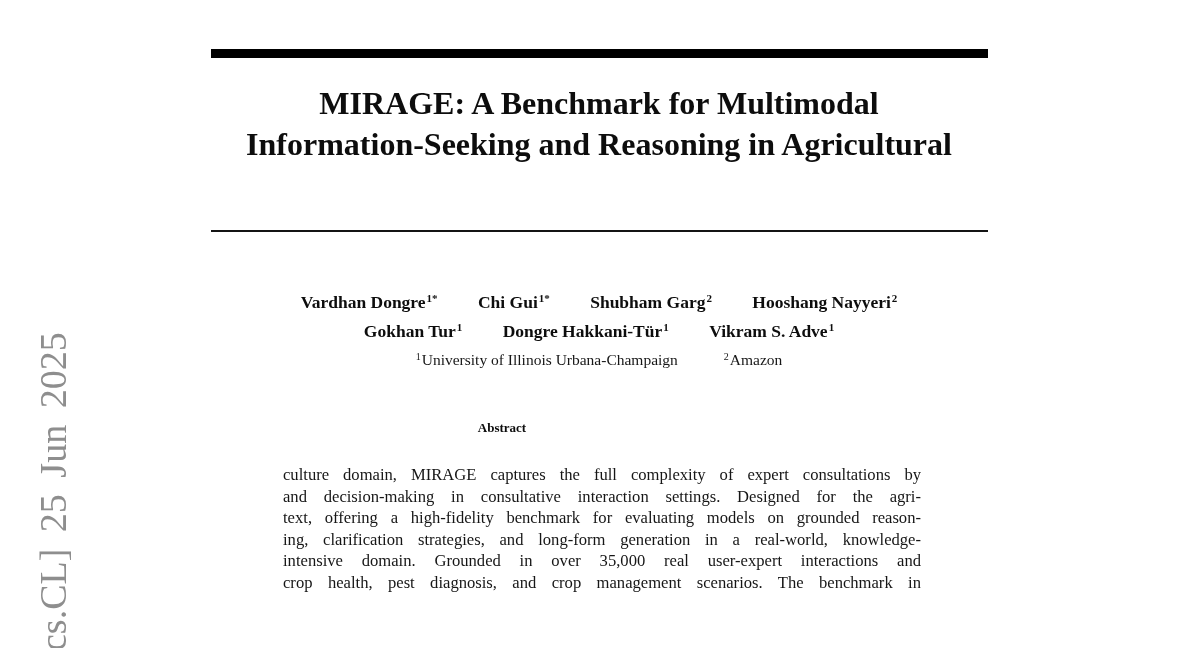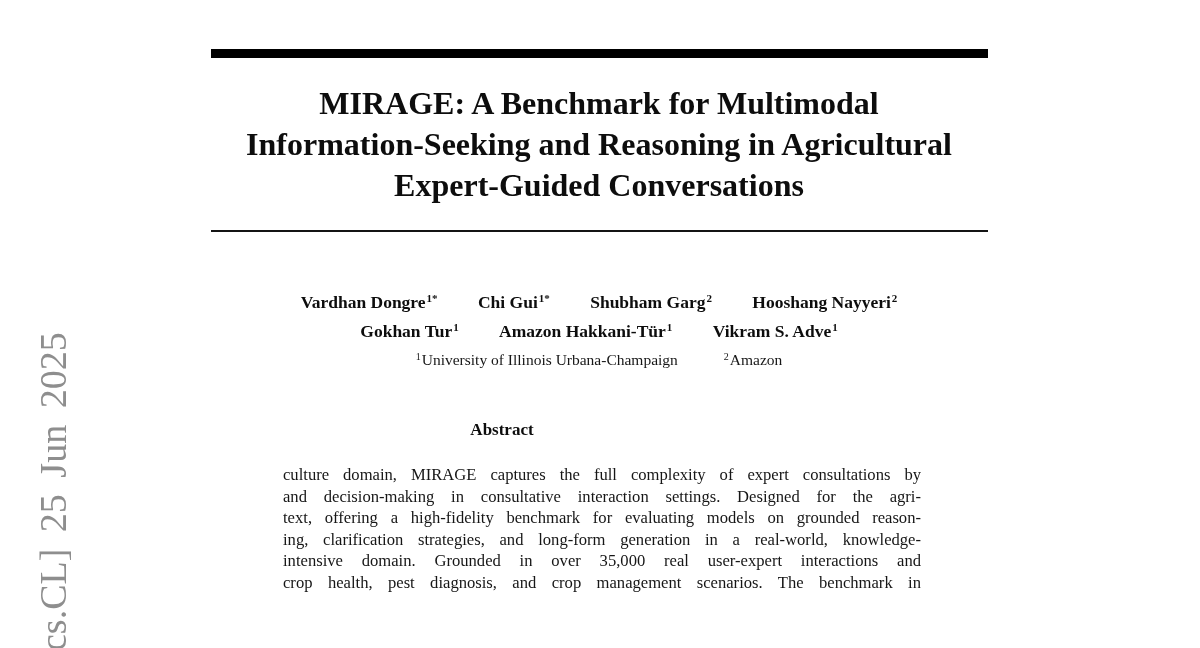--- a/index.html
+++ b/index.html
@@ -71,21 +71,21 @@
     vertical-align: 5px;
     margin-right: 1px;
   }
 
   .abstract-heading {
     position: absolute;
     left: 0; top: 420px;
     width: 1004px;
     text-align: center;
     font-weight: bold;
-    font-size: 17px;
+    font-size: 13px;
     color: #0d0d0d;
   }
 
   .abstract-body {
     position: absolute;
     left: 283px; top: 464px;
     width: 638px;
     font-size: 16.6px;
     line-height: 21.5px;
     color: #161616;
@@ -112,35 +112,34 @@
 </head>
 <body>
 
 <div class="arxiv-watermark">cs.CL] 25 Jun 2025</div>
 
 <div class="rule-thick"></div>
 
 <div class="title-block">
   <div class="title-line">MIRAGE: A Benchmark for Multimodal</div>
   <div class="title-line">Information-Seeking and Reasoning in Agricultural</div>
-  <div class="title-line">Expert-Guided Conversations</div>
 </div>
 
 <div class="rule-thin"></div>
 
 <div class="authors-block">
   <div class="author-row">
     <span class="author"><span>Vardhan Dongre</span><sup>1*</sup></span>
     <span class="author"><span>Chi Gui</span><sup>1*</sup></span>
     <span class="author"><span>Shubham Garg</span><sup>2</sup></span>
     <span class="author"><span>Hooshang Nayyeri</span><sup>2</sup></span>
   </div>
   <div class="author-row">
     <span class="author"><span>Gokhan Tur</span><sup>1</sup></span>
-    <span class="author"><span>Amazon Hakkani-Tür</span><sup>1</sup></span>
+    <span class="author"><span>Dongre Hakkani-Tür</span><sup>1</sup></span>
     <span class="author"><span>Vikram S. Adve</span><sup>1</sup></span>
   </div>
   <div class="affil-row">
     <span class="affil"><sup>1</sup><span>University of Illinois Urbana-Champaign</span></span>
     <span class="affil"><sup>2</sup><span>Amazon</span></span>
   </div>
 </div>
 
 <div class="abstract-heading">Abstract</div>
 

